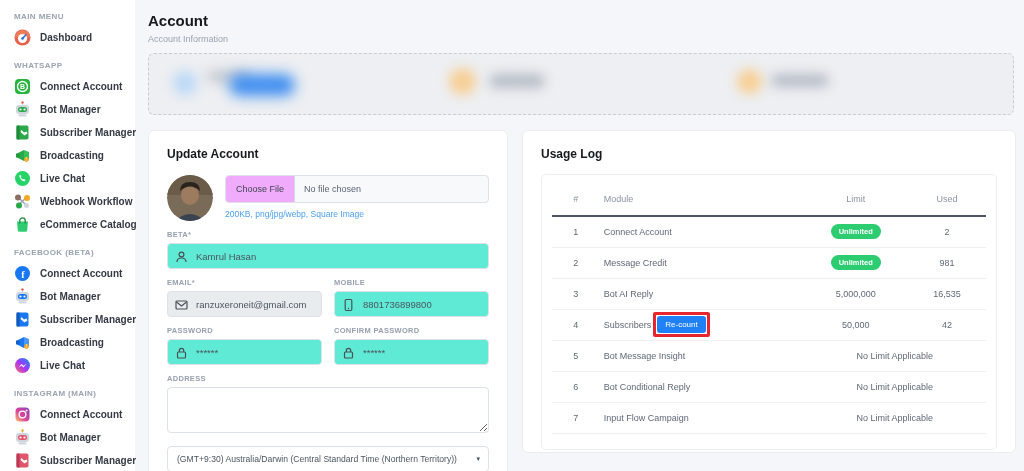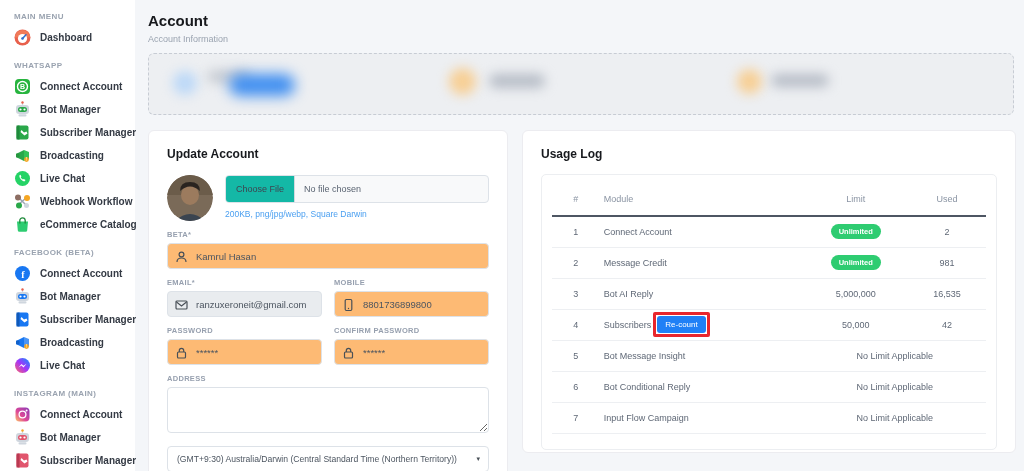--- a/index.html
+++ b/index.html
@@ -24,28 +24,28 @@
   .cards { display:flex; gap:14px; margin-top:15px; align-items:flex-start; }
   .card { background:#ffffff; border:1px solid #ececf0; border-radius:6px; }
   .card-title { font-size:12px; font-weight:bold; color:#17191d; }
 
   
   .card-form { width:360px; height:400px; padding:16px 18px; }
   .avatar-row { display:flex; align-items:flex-start; gap:12px; margin-top:14px; }
   .avatar { width:46px; height:46px; border-radius:50%; overflow:hidden; flex:0 0 46px; }
   .file-wrap { flex:1; }
   .file-input { display:flex; align-items:center; height:28px; background:#f8f9fa; border:1px solid #dde2e8; border-radius:4px; overflow:hidden; cursor:pointer; }
-  .file-btn { font-size:9px; color:#3e4550; background:#14b8a6; height:100%; display:flex; align-items:center; padding:0 10px; border-right:1px solid #d4d9df; }
+  .file-btn { font-size:9px; color:#3e4550; background:#f0abfc; height:100%; display:flex; align-items:center; padding:0 10px; border-right:1px solid #d4d9df; }
   .file-status { font-size:9px; color:#5a6472; padding:0 9px; }
   .file-hint { font-size:8.5px; color:#4a9ff0; margin-top:6px; }
 
   .fgroup { margin-top:9px; }
   .flabel { font-size:7.5px; font-weight:bold; color:#97a0af; letter-spacing:.3px; display:block; margin-bottom:4px; }
   .ictrl { position:relative; }
-  .ictrl input { width:100%; height:26px; border:1px solid #dde2e8; border-radius:4px; font-size:9.5px; color:#4c5560; padding:0 8px 0 28px; background:#fdba74; font-family:"Liberation Sans",sans-serif; outline:none; }
+  .ictrl input { width:100%; height:26px; border:1px solid #dde2e8; border-radius:4px; font-size:9.5px; color:#4c5560; padding:0 8px 0 28px; background:#5eead4; font-family:"Liberation Sans",sans-serif; outline:none; }
   .ictrl.disabled input { background:#e9ecef; }
   .ictrl .fic { position:absolute; left:8px; top:50%; transform:translateY(-50%); width:13px; height:13px; color:#495057; }
   .two-col { display:flex; gap:12px; }
   .two-col .fgroup { flex:1; }
   textarea.addr { width:100%; height:46px; border:1px solid #dde2e8; border-radius:4px; resize:vertical; font-family:"Liberation Sans",sans-serif; font-size:9.5px; color:#4c5560; padding:5px 8px; outline:none; }
   .select { position:relative; height:26px; border:1px solid #dde2e8; border-radius:4px; display:flex; align-items:center; padding:0 18px 0 9px; cursor:pointer; background:#fff; }
   .select .sel-txt { font-size:8.6px; color:#4c5560; white-space:nowrap; overflow:hidden; }
   .select .caret { position:absolute; right:8px; top:50%; transform:translateY(-50%); font-size:7px; color:#495057; }
 
   
@@ -297,21 +297,21 @@
               <ellipse cx="23" cy="20" rx="9" ry="10" fill="#9c7b5e"></ellipse>
               <path d="M13 16 q10 -9 20 0 q0 -9 -10 -9 q-10 0 -10 9 z" fill="#2a2420"></path>
               <path d="M8 46 q15 -14 30 0 z" fill="#3a4450"></path>
             </svg>
         </div>
         <div class="file-wrap">
           <div class="file-input">
             <span class="file-btn">Choose File</span>
             <span class="file-status">No file chosen</span>
           </div>
-          <div class="file-hint">200KB, png/jpg/webp, Square Darwin</div>
+          <div class="file-hint">200KB, png/jpg/webp, Square Image</div>
         </div>
       </div>
 
       <div class="fgroup">
         <span class="flabel">BETA*</span>
         <div class="ictrl">
           <span class="fic"><svg width="13" height="13" viewBox="0 0 13 13">
                 <circle cx="6.5" cy="4" r="2.4" fill="none" stroke="#495057" stroke-width="1.2"></circle>
                 <path d="M2 11.5 q0 -4 4.5 -4 q4.5 0 4.5 4" fill="none" stroke="#495057" stroke-width="1.2"></path>
               </svg></span>

